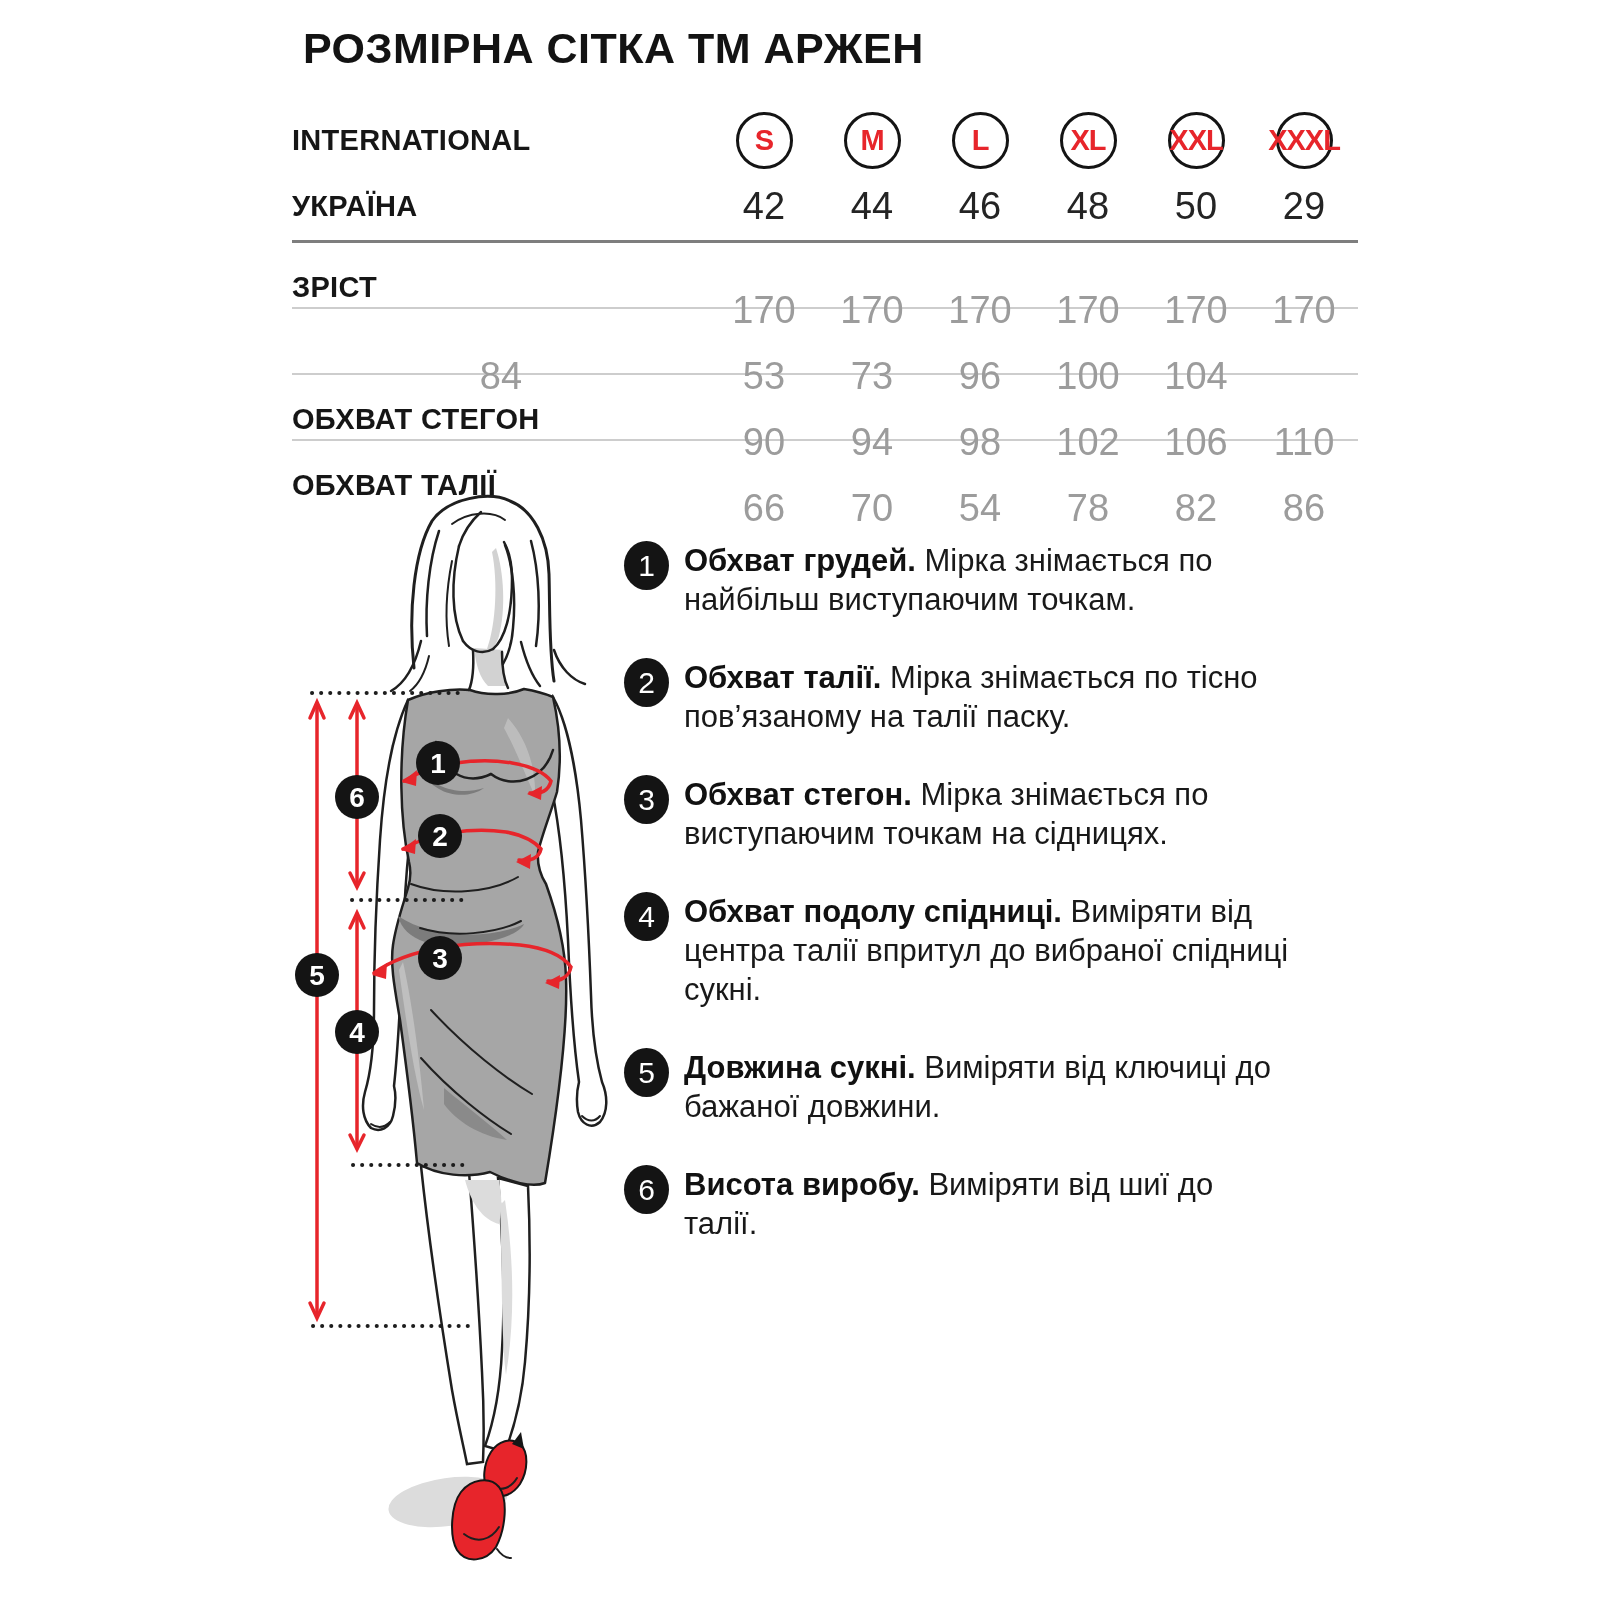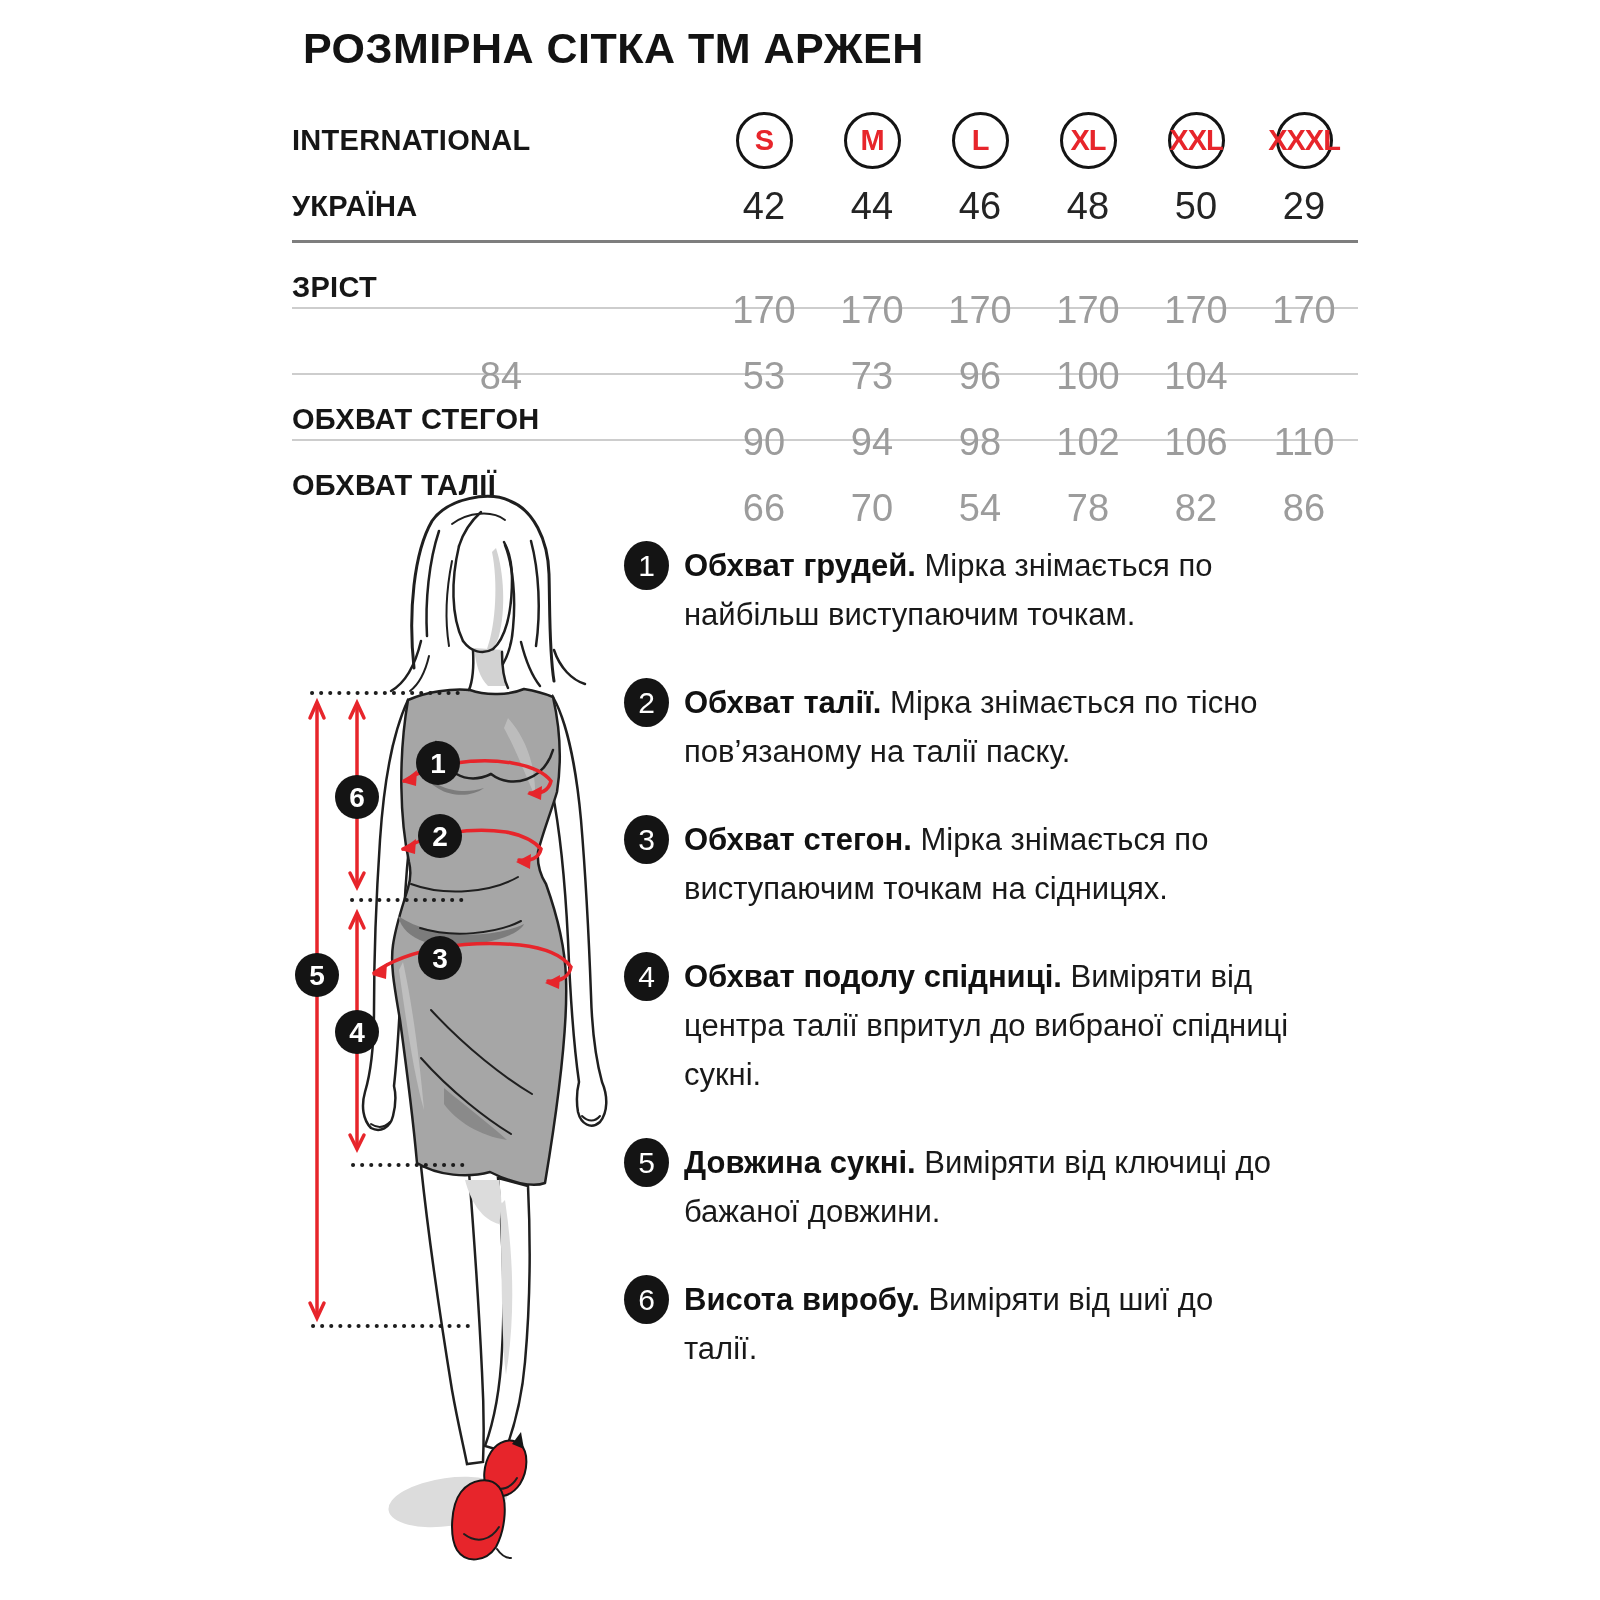--- a/index.html
+++ b/index.html
@@ -30,21 +30,21 @@
     display:flex;align-items:center;justify-content:center;
     color:var(--red);font-size:29px;font-weight:600;letter-spacing:-1px;background:#fff;
   }
   
   #measurement-legend{position:absolute;left:624px;top:541px;width:720px;}
   .leg-item{display:flex;gap:15px;margin-bottom:39px;}
   .leg-num{
     flex:0 0 45px;width:45px;height:49px;border-radius:50%;background:#141414;color:#fff;
     display:flex;align-items:center;justify-content:center;font-size:30px;margin-top:0px;
   }
-  .leg-text{width:605px;font-size:31px;line-height:49px;color:#191919;}
+  .leg-text{width:605px;font-size:31px;line-height:39px;color:#191919;}
   .leg-text b{font-weight:700;color:#111;}
   .leg-text .desc::before{content:"\00a0";}
   
   #figure-svg{position:absolute;left:280px;top:490px;width:420px;height:1110px;}
   .ink{stroke:var(--ink);fill:none;stroke-linecap:round;}
   .w25{stroke-width:2.5;} .w3{stroke-width:3;} .w2{stroke-width:2;}
   .whitefill{fill:#fff;stroke:var(--ink);stroke-width:2.5;}
   .dress{fill:var(--dress);stroke:var(--ink);stroke-width:2.5;stroke-linejoin:round;}
   .shade{fill:var(--shade);stroke:none;}
   .shade2{fill:#d2d2d2;stroke:none;}

